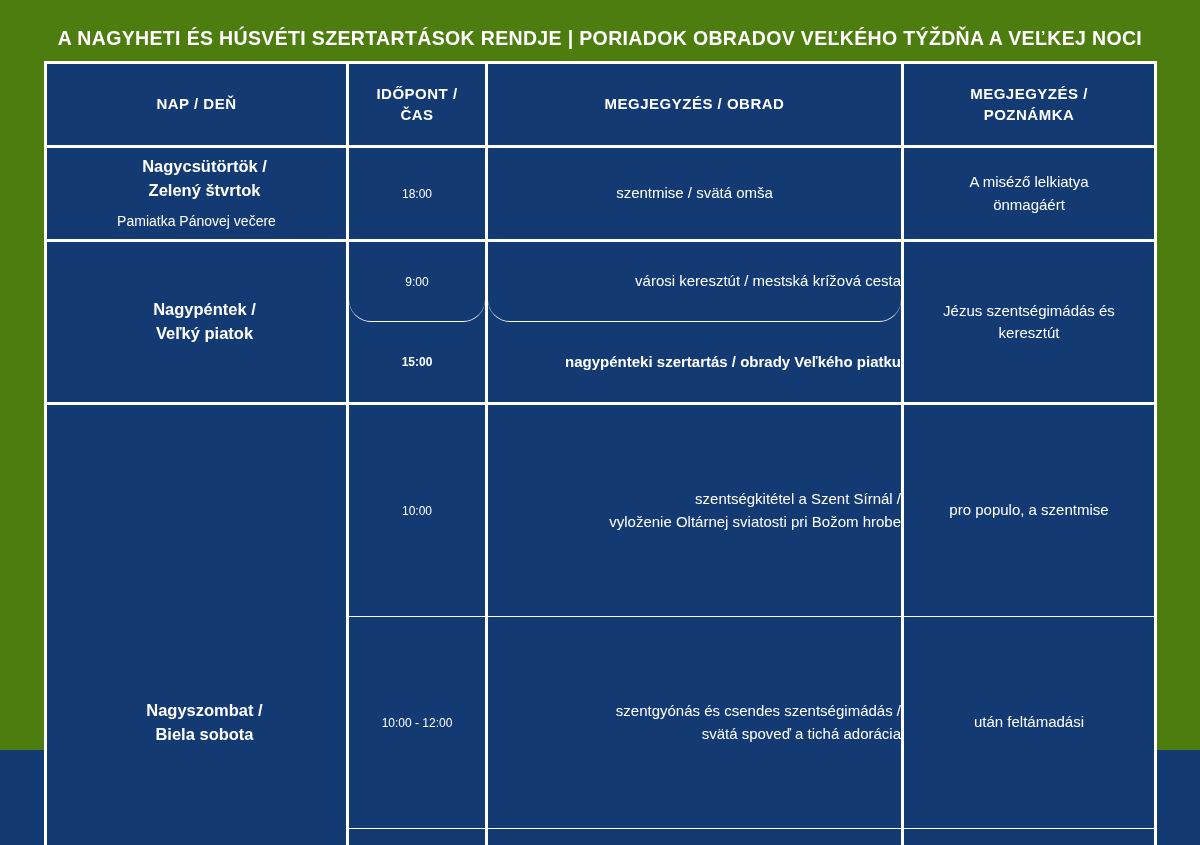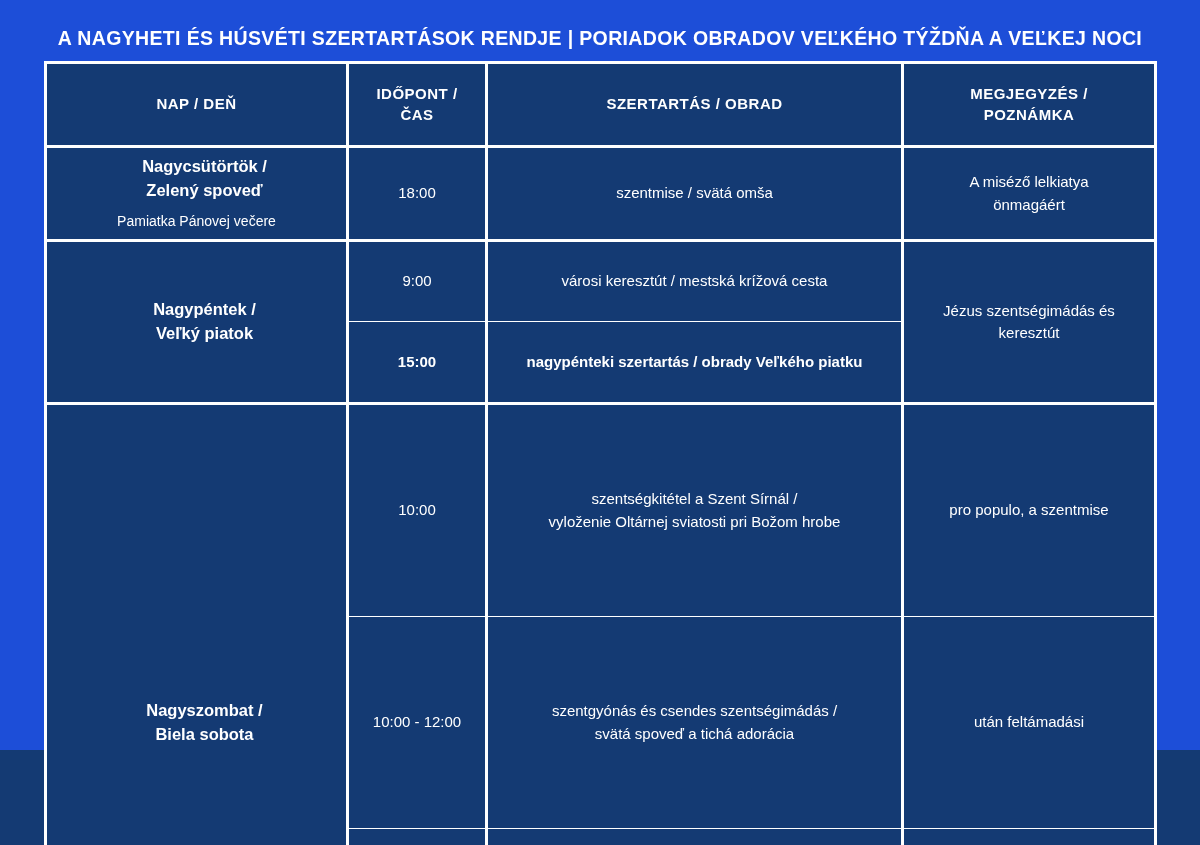--- a/index.html
+++ b/index.html
@@ -12,21 +12,21 @@
     background: #143A73;
     font-family: "Liberation Sans", sans-serif;
     color: #ffffff;
     overflow: hidden;
   }
 
   .page {
     position: relative;
     width: 1200px;
     height: 750px;
-    background: #1d4ed8;
+    background: #4d7c0f;
     box-sizing: border-box;
   }
 
   .title {
     position: absolute;
     left: 0;
     top: 27px;
     width: 1200px;
     text-align: center;
     font-size: 19.5px;
@@ -90,23 +90,23 @@
     line-height: 1.45;
     margin-top: 8px;
   }
 
   
   .cell-txt {
     font-size: 15px;
     line-height: 1.5;
     padding: 8px 12px;
   }
-  .cell-txt.left { text-align: center; }
+  .cell-txt.left { text-align: right; }
   .time-txt {
-    font-size: 15px;
+    font-size: 12px;
     line-height: 1.5;
     padding: 8px 6px;
   }
 
   
   .inner {
     width: 100%;
     border-collapse: separate;
     border-spacing: 0;
     table-layout: fixed;
@@ -118,21 +118,21 @@
     text-align: center;
     vertical-align: middle;
     background: #143A73;
   }
   .inner tr:last-child td { border-bottom: 0; font-weight: bold; }
 
   .r-thu  td { height: 94px; }
   .r-fri  td { height: 80px; }
   .r-sat  td { height: 212px; }
 
-  .fri-slot  { height: 40px; }
+  .fri-slot  { height: 40px; border-radius: 22px; }
   .sat-slot1 { height: 62px; }
   .sat-slot2 { height: 68px; }
   .sat-slot3 { height: 82px; }
 </style>
 </head>
 <body>
 
 <div class="page">
 
   <div class="title">A NAGYHETI ÉS HÚSVÉTI SZERTARTÁSOK RENDJE | PORIADOK OBRADOV VEĽKÉHO TÝŽDŇA A VEĽKEJ NOCI</div>
@@ -144,33 +144,33 @@
         <col class="c-rite">
         <col class="c-note">
     </colgroup>
     <thead>
       <tr class="hdr">
         <th>NAP / DEŇ</th>
         <th>
           <div>IDŐPONT /</div>
           <div>ČAS</div>
         </th>
-        <th>SZERTARTÁS / OBRAD</th>
+        <th>MEGJEGYZÉS / OBRAD</th>
         <th>
           <div>MEGJEGYZÉS /</div>
           <div>POZNÁMKA</div>
         </th>
       </tr>
     </thead>
     <tbody>
 
       <tr class="r-thu">
         <td class="day-cell">
           <div class="day-main">Nagycsütörtök /</div>
-          <div class="day-main">Zelený spoveď</div>
+          <div class="day-main">Zelený štvrtok</div>
           <div class="day-sub">Pamiatka Pánovej večere</div>
         </td>
         <td class="time-txt">18:00</td>
         <td class="cell-txt">szentmise / svätá omša</td>
         <td class="cell-txt">
           <div>A miséző lelkiatya</div>
           <div>önmagáért</div>
         </td>
       </tr>
 

